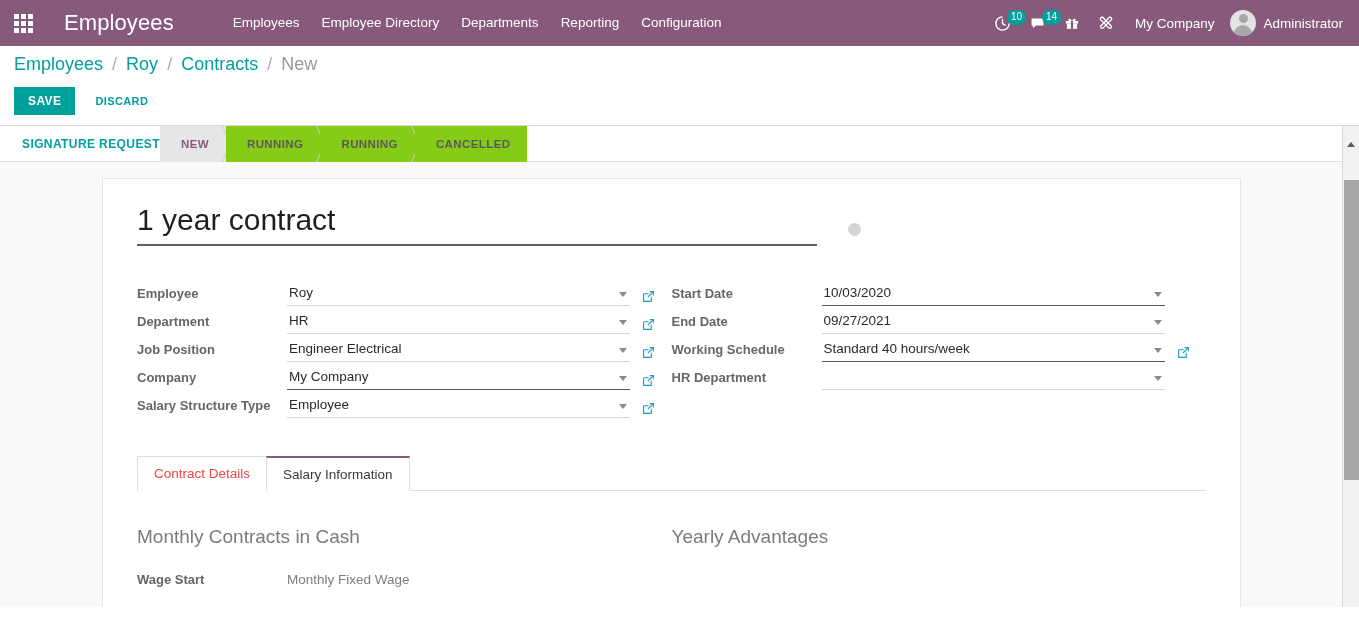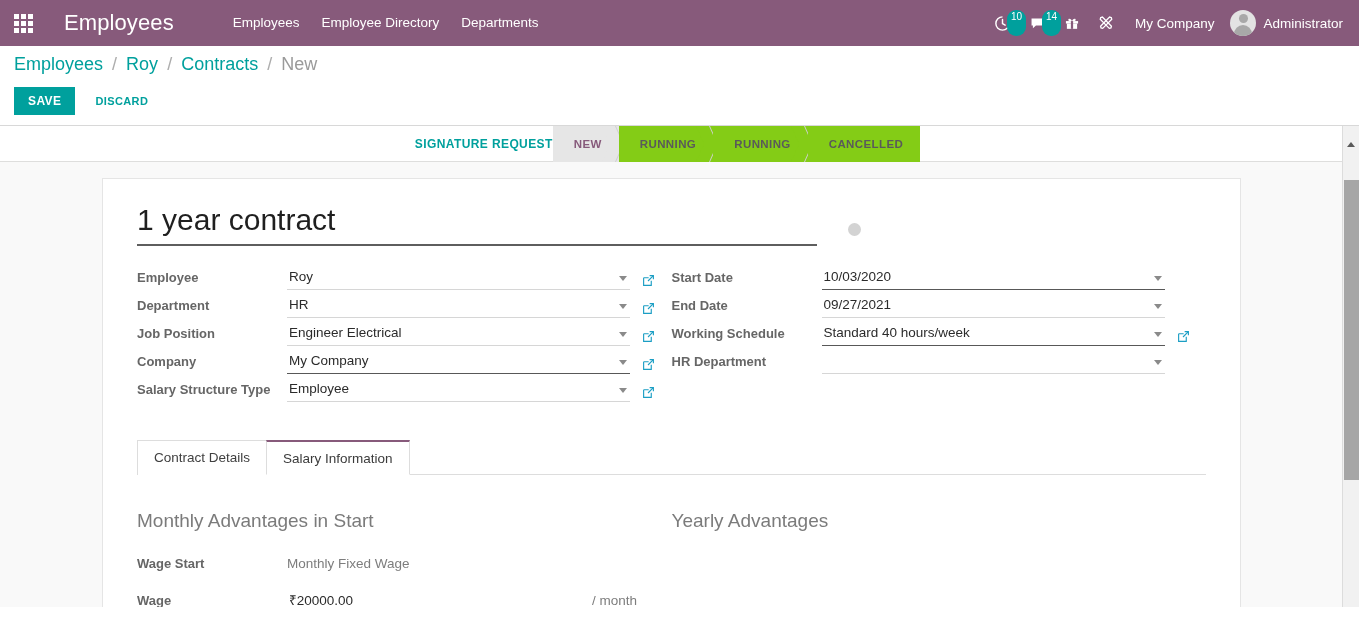--- a/index.html
+++ b/index.html
@@ -65,21 +65,21 @@
     height: 46px;
     cursor: pointer;
   }
   .badge {
     position: absolute;
     top: 10px; left: 22px;
     background: #00A09D;
     color: #fff;
     font-size: 10px;
     line-height: 14px;
-    height: 26px;
+    height: 15px;
     min-width: 19px;
     padding: 0 4px;
     border-radius: 9px;
     text-align: center;
     font-weight: 500;
   }
   .company-name {
     font-size: 13.5px; color: #fff;
     padding: 0 12px; white-space: nowrap; cursor: pointer;
   }
@@ -143,22 +143,22 @@
     font-family: "Liberation Sans", sans-serif;
   }
 
   
   .statusbar-row {
     background: #ffffff;
     border-bottom: 1px solid #dededd;
     height: 36px;
     display: flex;
     align-items: center;
-    justify-content: center;
-    padding-left: 5px;
+    justify-content: flex-start;
+    padding-left: 22px;
     position: relative;
   }
   .btn-signature {
     background: transparent; border: none;
     color: #00A09D;
     font-size: 12px; font-weight: 700; letter-spacing: .4px;
     cursor: pointer;
     padding: 0;
     font-family: "Liberation Sans", sans-serif;
   }
@@ -223,21 +223,21 @@
     width: 13px; height: 13px; border-radius: 50%;
     background: #d3d3d3;
     margin-left: 31px;
     margin-top: 20px;
     cursor: pointer;
     flex: none;
   }
 
   .form-grid {
     display: flex;
-    margin-top: 16px;
+    margin-top: 32px;
   }
   .col { width: 540px; }
   .col.right { margin-left: 0; }
 
   .f-row {
     display: flex;
     align-items: flex-end;
     height: 28px;
     margin-bottom: 0;
   }
@@ -291,21 +291,21 @@
   
   .notebook { margin-top: 38px; }
   .tabs {
     display: flex;
     border-bottom: 1px solid #dddddd;
     padding-left: 0;
   }
   .tab {
     font-size: 13.5px;
     padding: 9px 16px 8px 16px;
-    color: #404040;
+    color: #ef4444;
     border: 1px solid #dddddd;
     border-bottom: none;
     background: #ffffff;
     margin-bottom: -1px;
     cursor: pointer;
     white-space: nowrap;
   }
   .tab + .tab { margin-left: -1px; }
   .tab.active {
     color: #3b3b3b;
@@ -396,20 +396,22 @@
         <i></i>
         <i></i>
         <i></i>
     </div>
   </div>
   <div class="brand">Employees</div>
   <div class="menu-items">
     <a href="#">Employees</a>
     <a href="#">Employee Directory</a>
     <a href="#">Departments</a>
+    <a href="#">Reporting</a>
+    <a href="#">Configuration</a>
   </div>
 
   <div class="nav-right">
     <div class="nav-icon">
       <svg width="17" height="17" viewBox="0 0 20 20">
         <path d="M10 2.2a7.8 7.8 0 1 0 7.8 7.8" fill="none" stroke="#ffffff" stroke-width="1.7"></path>
         <path d="M10 5.4V10l3.1 2" fill="none" stroke="#ffffff" stroke-width="1.7" stroke-linecap="round"></path>
       </svg>
       <span class="badge">10</span>
     </div>
@@ -618,21 +620,21 @@
       </div>
 
       <div class="notebook">
         <div class="tabs">
           <div class="tab">Contract Details</div>
           <div class="tab active">Salary Information</div>
         </div>
 
         <div class="tab-pane">
           <div class="pane-col">
-            <div class="group-title">Monthly Advantages in Start</div>
+            <div class="group-title">Monthly Contracts in Cash</div>
 
             <div class="wage-row">
               <div class="wage-label">Wage Start</div>
               <div class="wage-static">Monthly Fixed Wage</div>
             </div>
 
             <div class="wage-row" style="margin-top:11px;">
               <div class="wage-label">Wage</div>
               <input class="wage-input" type="text" value="₹20000.00" style="">
               <div class="wage-suffix">/ month</div>

